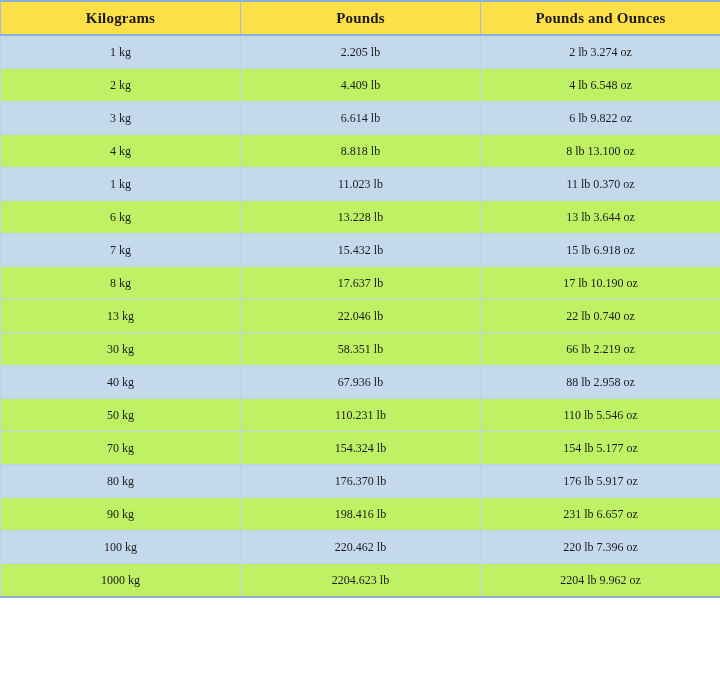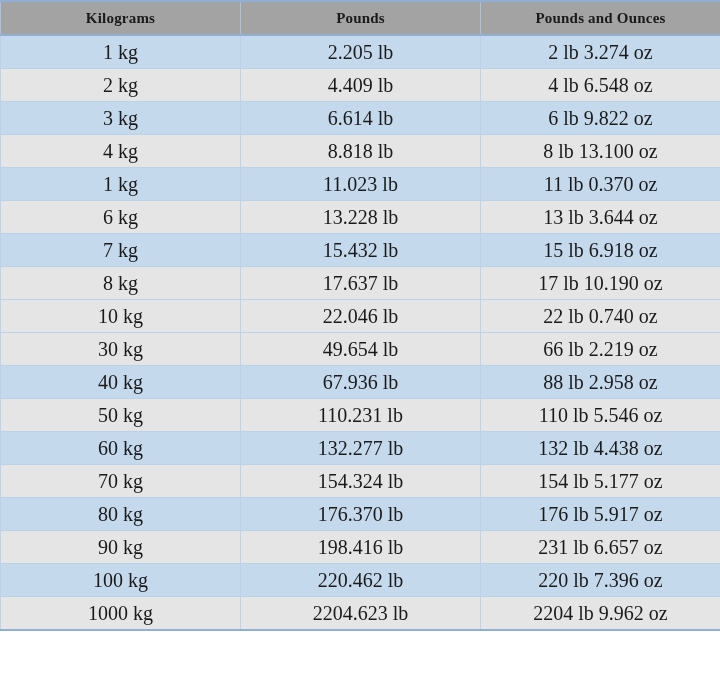--- a/index.html
+++ b/index.html
@@ -18,43 +18,43 @@
     width: 720px;
     border-collapse: collapse;
     table-layout: fixed;
   }
   .conversion-table col.col-kg { width: 240px; }
   .conversion-table col.col-lb { width: 240px; }
   .conversion-table col.col-lboz { width: 240px; }
 
   .conversion-table thead th {
     height: 32px;
-    background: #a3a3a3;
+    background: #fde047;
     font-weight: bold;
     font-size: 15px;
     text-align: center;
     border: 1px solid #a7c0de;
     border-top: 2px solid #8fb0d3;
     border-bottom: 2px solid #8fb0d3;
     padding: 0;
     letter-spacing: 0.2px;
   }
   .conversion-table tbody td {
     height: 32px;
     text-align: center;
-    font-size: 20px;
+    font-size: 12px;
     border: 1px solid #bcd2e8;
     padding: 0;
     white-space: nowrap;
   }
   .conversion-table tbody tr.shade td {
     background: #c5d9ed;
   }
   .conversion-table tbody tr.plain td {
-    background: #e5e5e5;
+    background: #bef264;
   }
   .conversion-table tbody tr:last-child td {
     border-bottom: 2px solid #8fb0d3;
   }
 </style>
 </head>
 <body>
 
 <table class="conversion-table">
   <colgroup>
@@ -104,43 +104,38 @@
         <td>7 kg</td>
         <td>15.432 lb</td>
         <td>15 lb 6.918 oz</td>
       </tr>
       <tr class="plain">
         <td>8 kg</td>
         <td>17.637 lb</td>
         <td>17 lb 10.190 oz</td>
       </tr>
       <tr class="plain">
-        <td>10 kg</td>
+        <td>13 kg</td>
         <td>22.046 lb</td>
         <td>22 lb 0.740 oz</td>
       </tr>
       <tr class="plain">
         <td>30 kg</td>
-        <td>49.654 lb</td>
+        <td>58.351 lb</td>
         <td>66 lb 2.219 oz</td>
       </tr>
       <tr class="shade">
         <td>40 kg</td>
         <td>67.936 lb</td>
         <td>88 lb 2.958 oz</td>
       </tr>
       <tr class="plain">
         <td>50 kg</td>
         <td>110.231 lb</td>
         <td>110 lb 5.546 oz</td>
-      </tr>
-      <tr class="shade">
-        <td>60 kg</td>
-        <td>132.277 lb</td>
-        <td>132 lb 4.438 oz</td>
       </tr>
       <tr class="plain">
         <td>70 kg</td>
         <td>154.324 lb</td>
         <td>154 lb 5.177 oz</td>
       </tr>
       <tr class="shade">
         <td>80 kg</td>
         <td>176.370 lb</td>
         <td>176 lb 5.917 oz</td>

